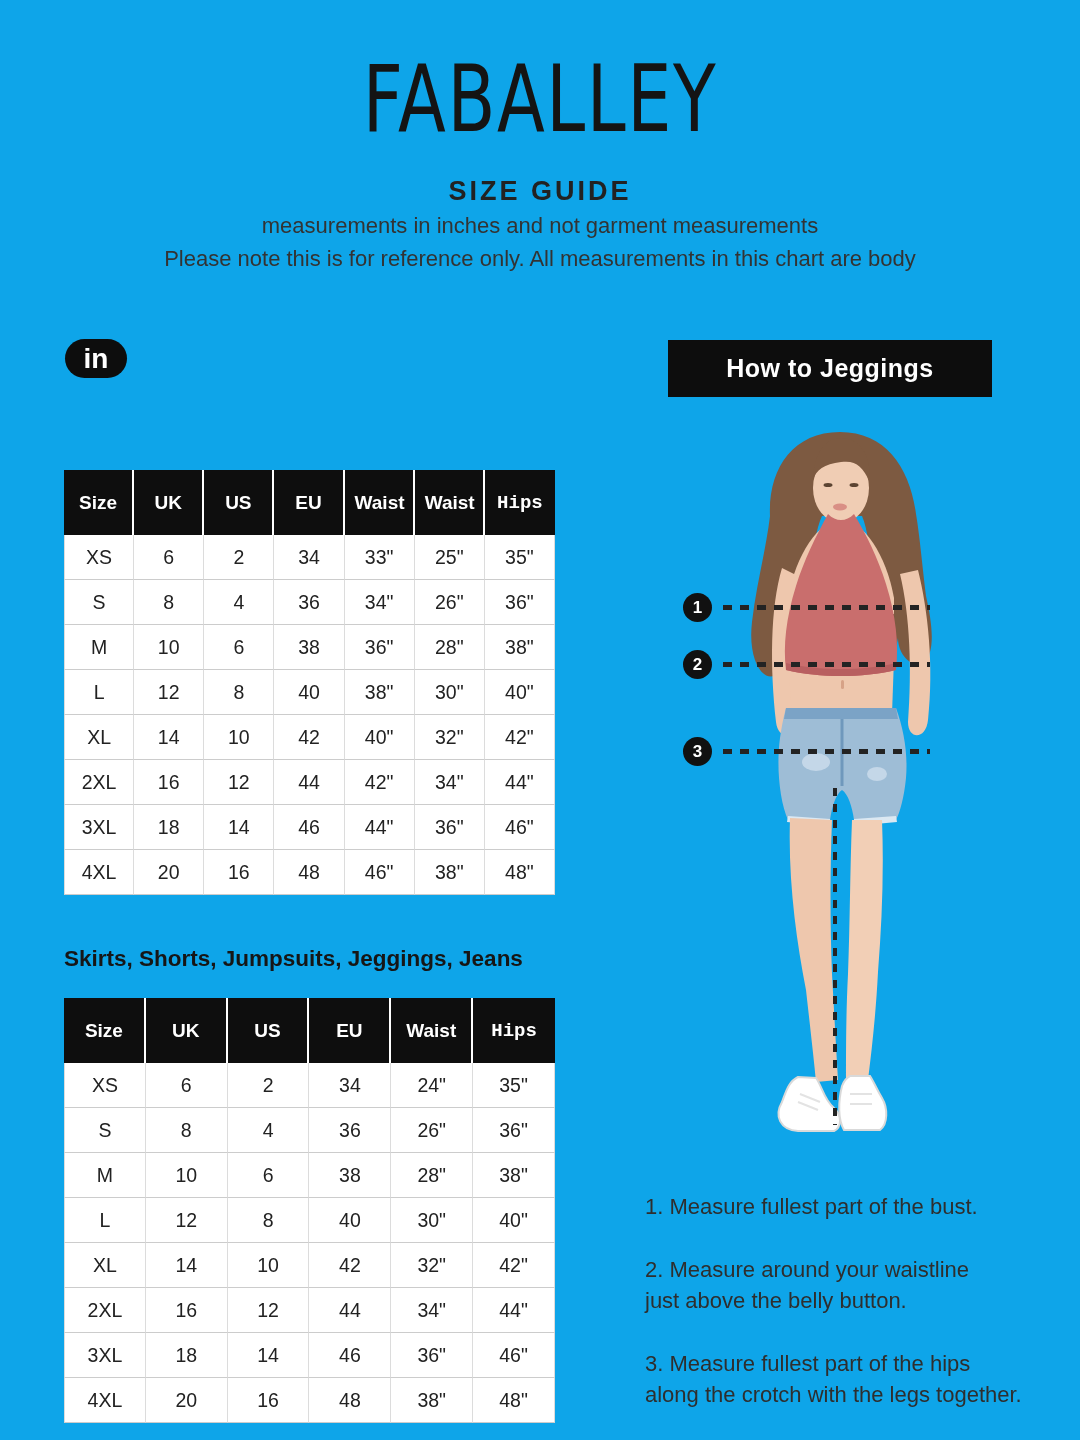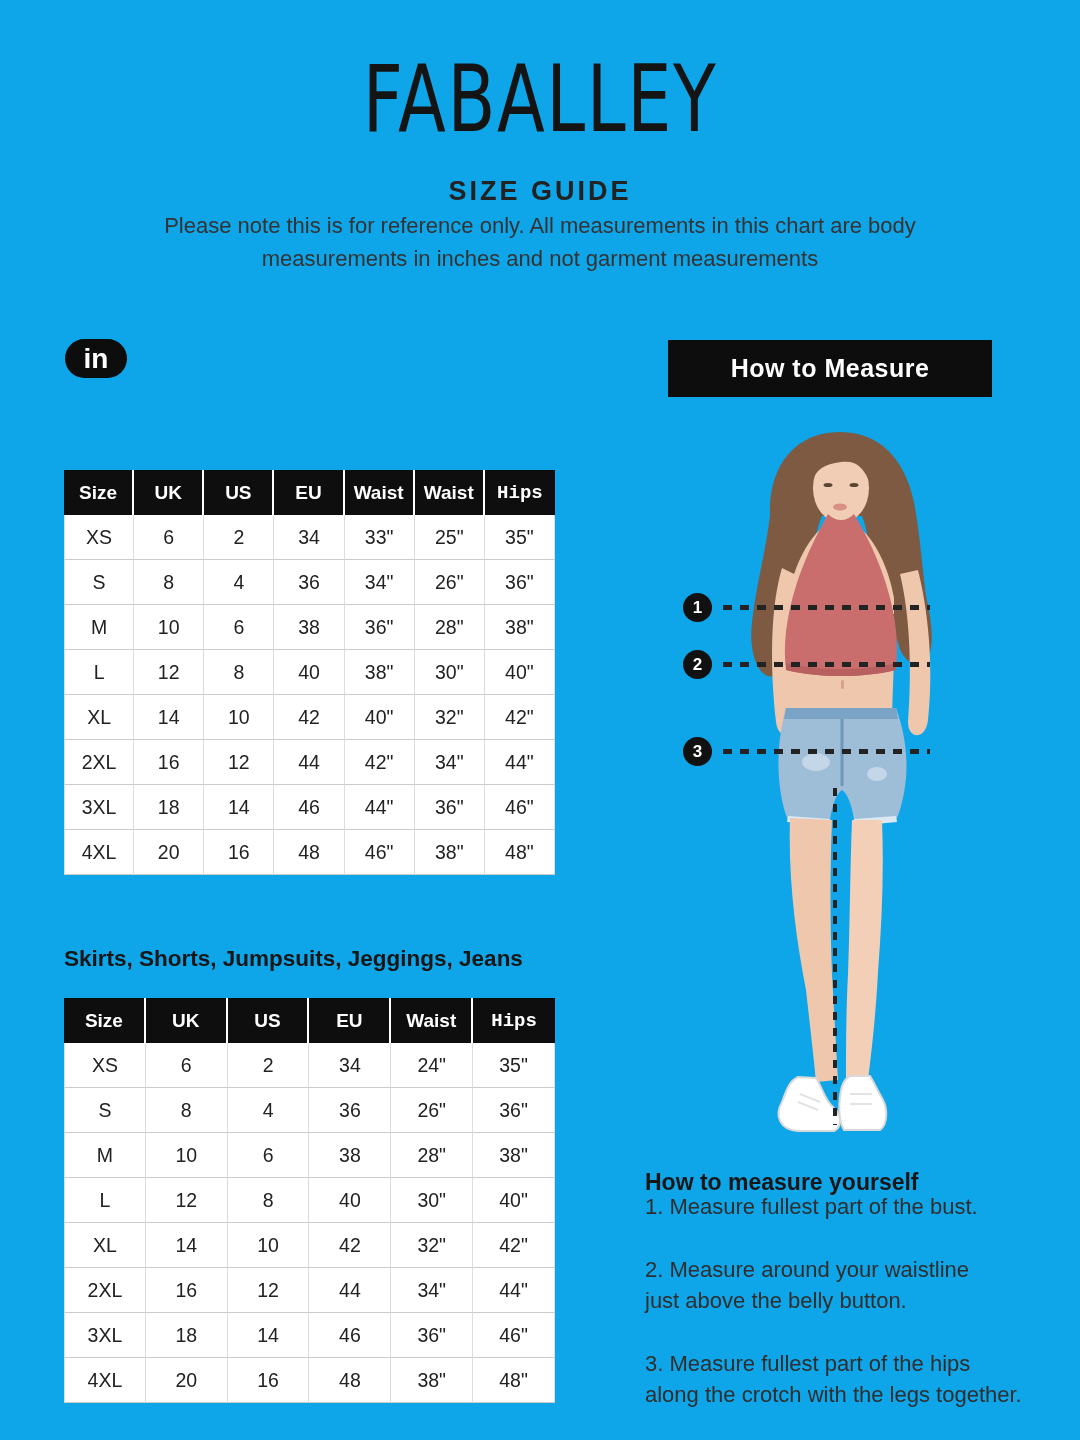--- a/index.html
+++ b/index.html
@@ -27,21 +27,21 @@
   .sec-title span{display:block;}
   .sec1-title{top:395px;}
   .sec2-title{top:924px;}
 
   
   .size-table{position:absolute;left:64px;width:491px;border-collapse:separate;
               border-spacing:0;table-layout:fixed;}
   .tbl-1{top:470px;}
   .tbl-2{top:998px;}
   .size-table th{background:#0e0e0e;color:#fff;font-size:19px;font-weight:700;
-                 height:45px;padding:0;border-right:2px solid #fff;}
+                 height:45px;padding:10px;border-right:2px solid #fff;}
   .size-table th:last-child{border-right:none;font-family:Liberation Mono, monospace;}
   .size-table td{text-align:center;font-size:19.5px;color:#222;height:44px;
                  padding:0;background:#fff;border-bottom:1px solid #ccc;
                  border-right:1px solid #dcdcdc;}
   .size-table td:first-child{border-left:1px solid #dcdcdc;margin-left:48px;}
 
   
   .banner{position:absolute;left:668px;top:340px;width:324px;height:57px;
           background:#0d0d0d;color:#fff;font-size:25px;font-weight:700;
           display:flex;align-items:center;justify-content:center;letter-spacing:.5px;}
@@ -70,22 +70,22 @@
   .step span{display:block;}
 </style>
 </head>
 <body>
 
 <div class="page">
 
   <div class="brand">FABALLEY</div>
   <div class="title">SIZE GUIDE</div>
   <p class="note">
+    <span>measurements in inches and not garment measurements</span>
     <span>Please note this is for reference only. All measurements in this chart are body</span>
-    <span>measurements in inches and not garment measurements</span>
   </p>
 
   <div class="badge">in</div>
 
   <table class="size-table tbl-1">
     <thead>
         <tr>
           <th>Size</th>
           <th>UK</th>
           <th>US</th>
@@ -246,21 +246,21 @@
           <td>4XL</td>
           <td>20</td>
           <td>16</td>
           <td>48</td>
           <td>38"</td>
           <td>48"</td>
         </tr>
       </tbody>
   </table>
 
-  <div class="banner">How to Measure</div>
+  <div class="banner">How to Jeggings</div>
 
   <svg class="figure" viewBox="0 0 360 720" xmlns="http://www.w3.org/2000/svg" aria-hidden="true">
 
     <path fill="#7d5a41" d="M170,14 C122,14 98,52 100,98 C96,132 86,168 82,204 C78,238 90,262 104,258 C116,254 120,232 117,214 C123,238 137,252 147,244 L148,196 C140,160 142,120 152,98 L192,98 C202,122 202,164 196,204 L198,248 C210,256 224,244 228,220 C228,238 244,252 254,244 C266,234 262,204 256,178 C252,146 250,120 246,96 C240,50 216,14 170,14 Z"></path>
 
     <path fill="#eec7ad" d="M118,180 C126,136 148,104 171,100 C194,104 216,136 224,180 L224,196 L118,196 Z"></path>
 
     <path fill="#ecc5ab" d="M156,92 L156,126 C156,138 186,138 186,126 L186,92 Z"></path>
 
     <ellipse cx="171" cy="70" rx="28" ry="35" fill="#f0cdb4"></ellipse>
@@ -295,21 +295,20 @@
   </svg>
 
   <div class="marker marker-1">1</div>
   <div class="marker marker-2">2</div>
   <div class="marker marker-3">3</div>
   <div class="dash-h dash-1"></div>
   <div class="dash-h dash-2"></div>
   <div class="dash-h dash-3"></div>
   <div class="dash-v"></div>
 
-  <h3 class="measure-heading">How to measure yourself</h3>
   <div class="steps">
     <p class="step">
       <span>1. Measure fullest part of the bust.</span>
       <span></span>
     </p>
     <p class="step">
       <span>2. Measure around your waistline</span>
       <span>just above the belly button.</span>
     </p>
     <p class="step">

